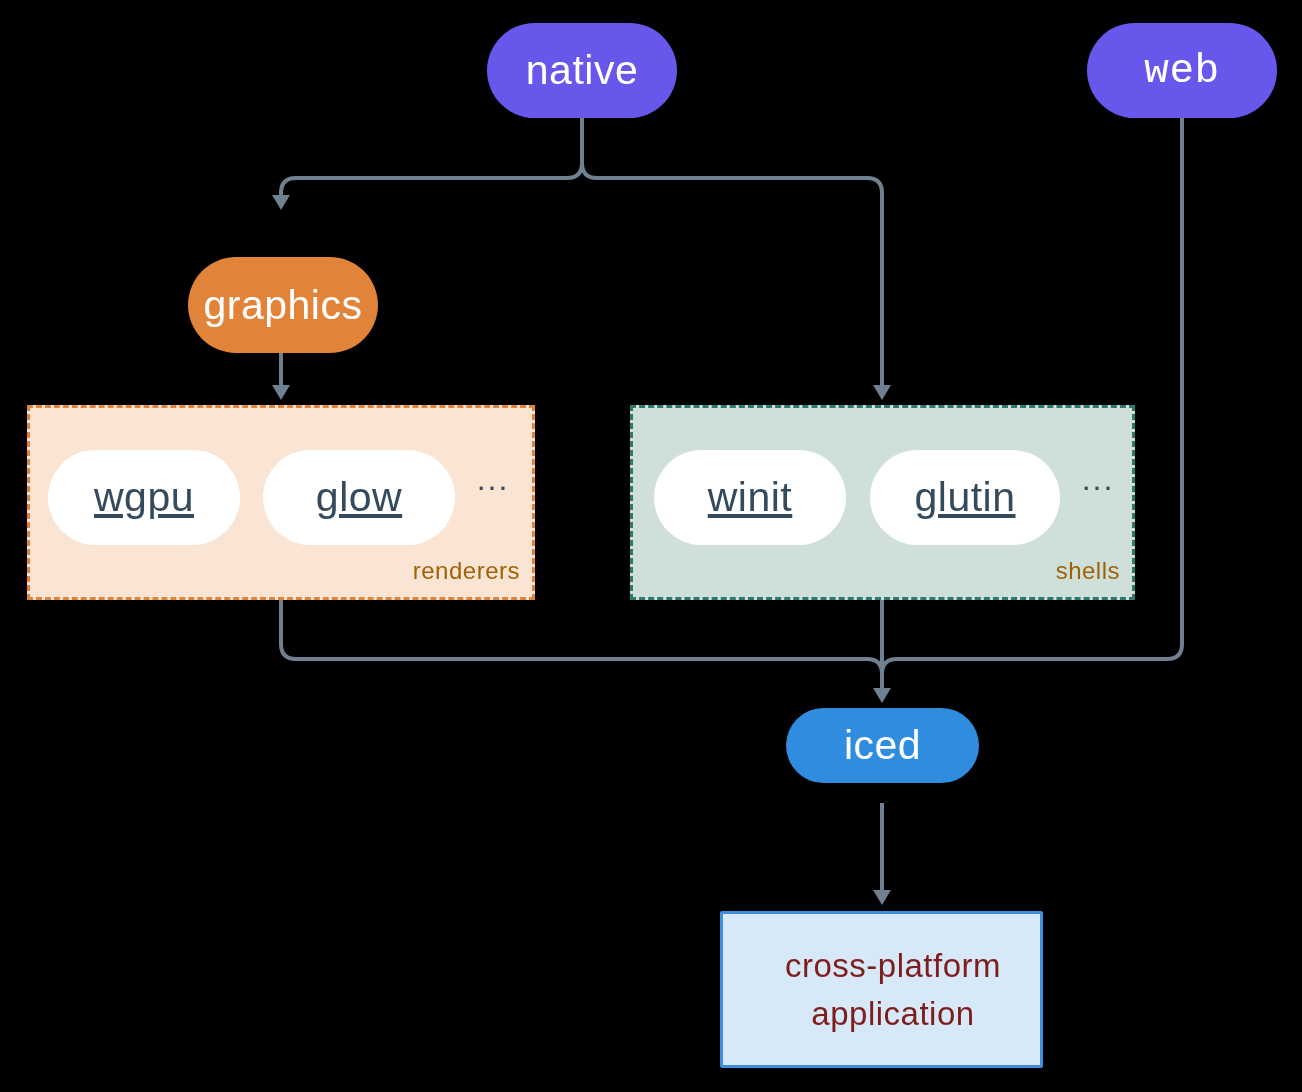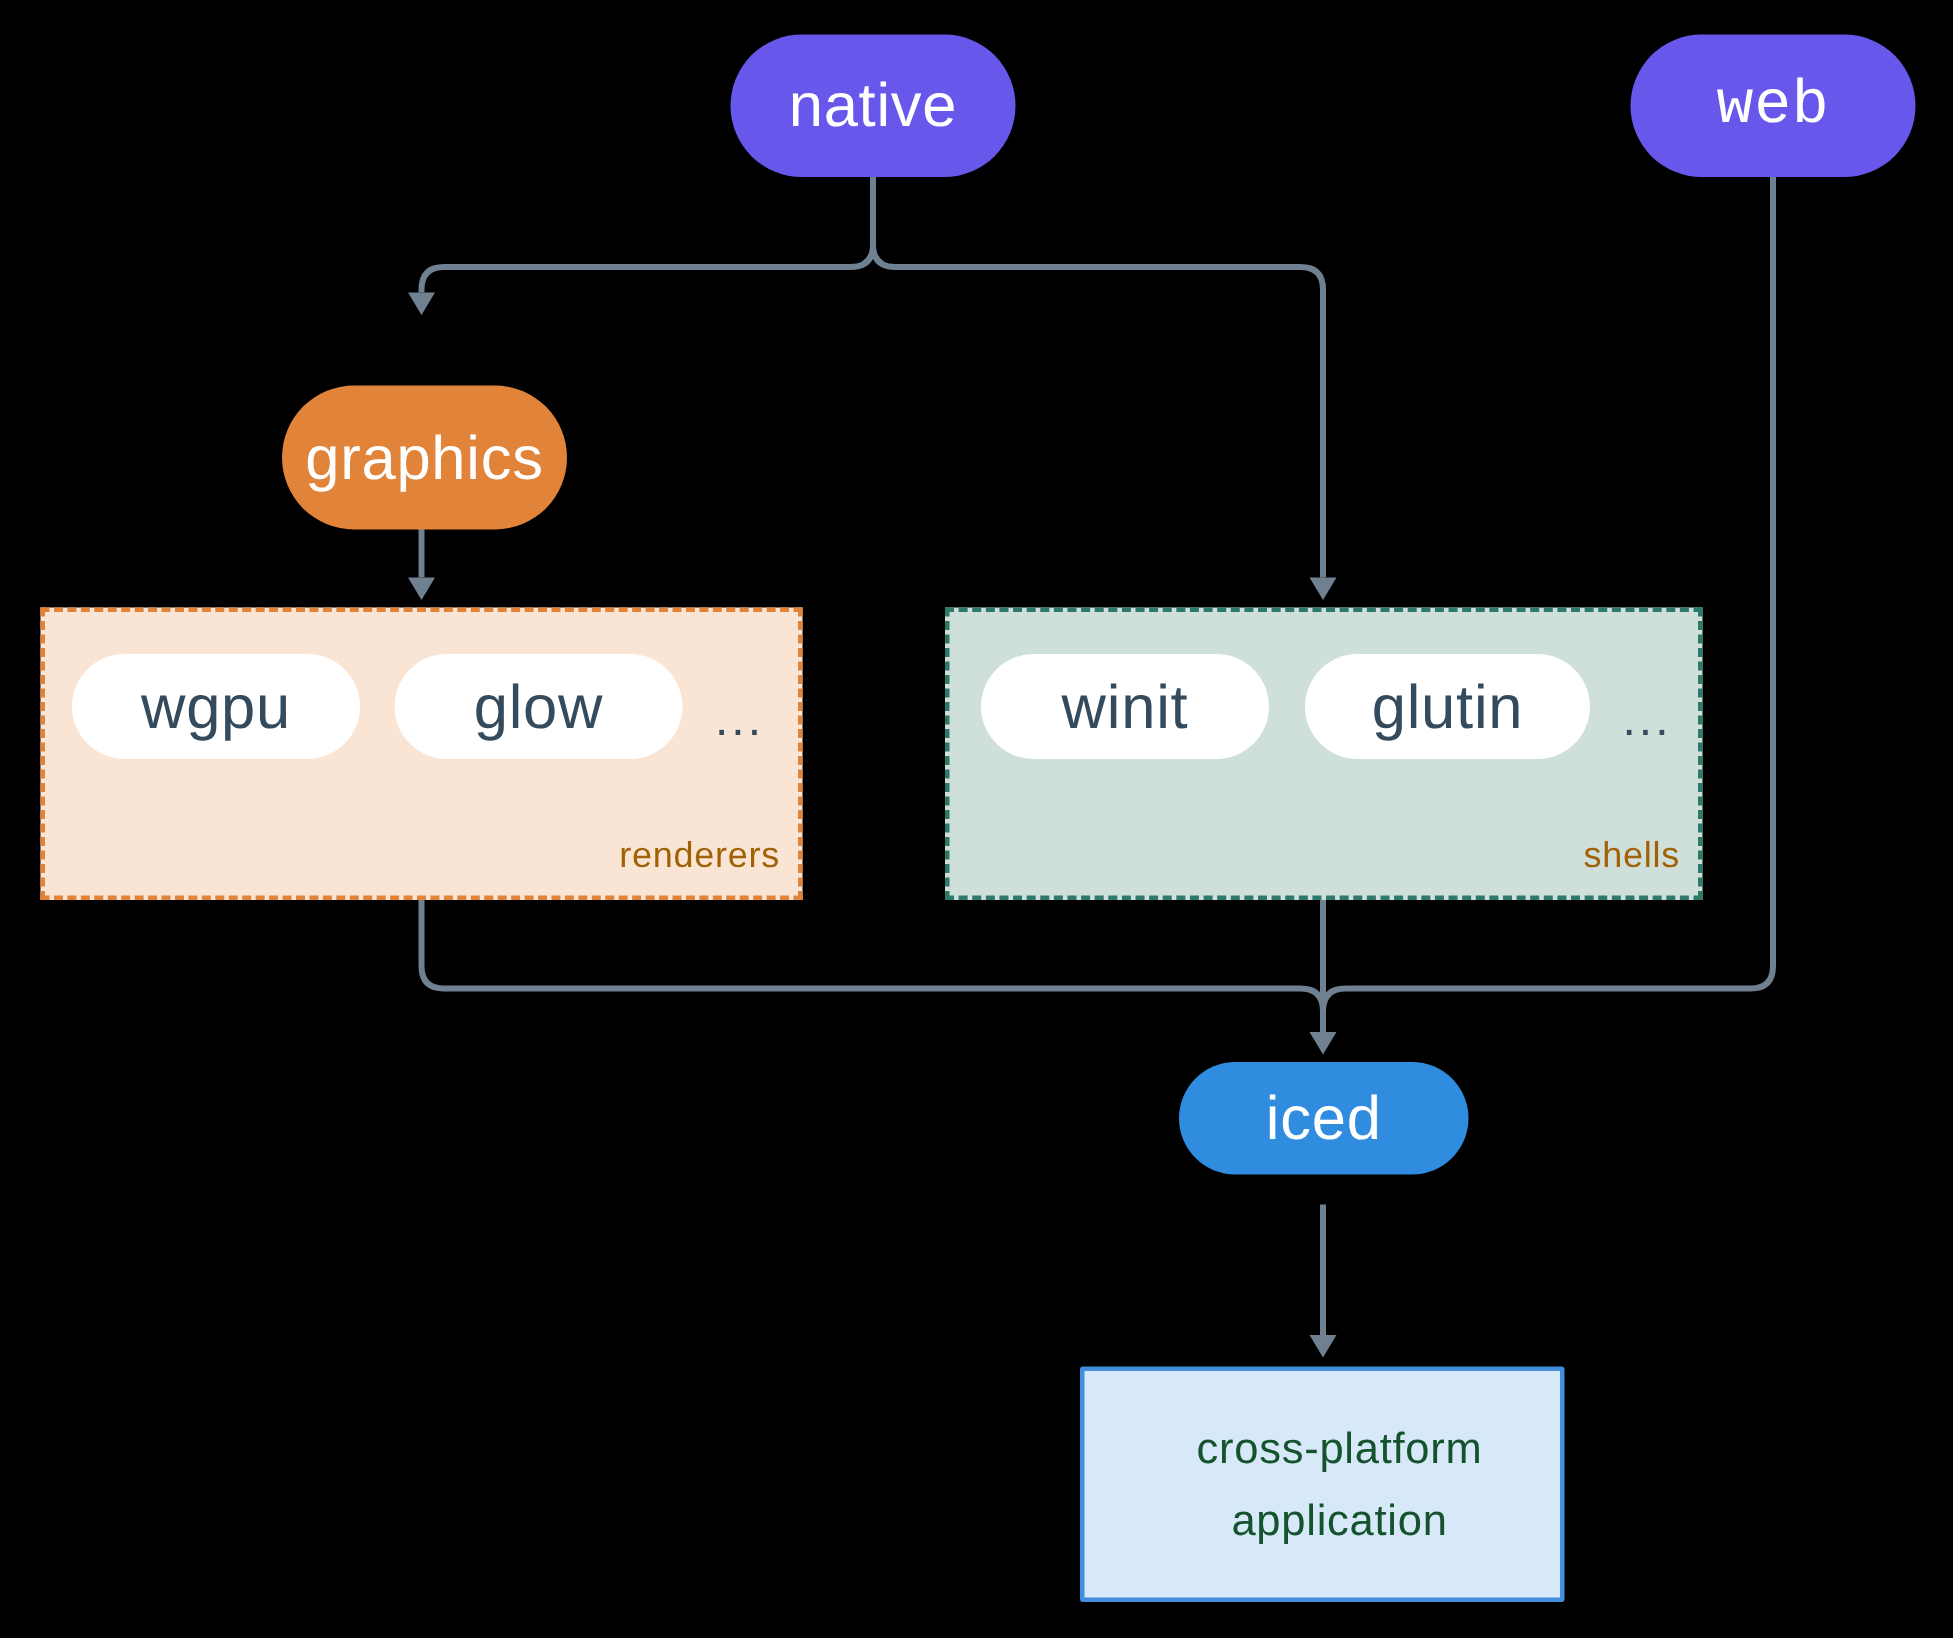--- a/index.html
+++ b/index.html
@@ -61,21 +61,21 @@
     width: 508px;
     background: #FAE5D5;
     border: 3px dashed #E18439;
   }
   #group-shells {
     left: 630px;
     width: 505px;
     background: #CFE0DA;
     border: 3px dashed #2D7A6A;
   }
-  .group .pill { top: 28px; height: 70px; }
+  .group .pill { top: 42px; height: 95px; text-decoration: underline; }
   #node-wgpu   { left: 18px;  width: 192px; }
   #node-glow   { left: 233px; width: 192px; }
   #node-winit  { left: 21px;  width: 192px; }
   #node-glutin { left: 237px; width: 190px; }
 
   .ellipsis {
     position: absolute;
     top: 24px;
     width: 60px;
     height: 95px;
@@ -106,22 +106,22 @@
     width: 323px;
     height: 157px;
     box-sizing: border-box;
     background: #D7E8F8;
     border: 3px solid #418EDC;
     border-radius: 2px;
     display: flex;
     flex-direction: column;
     align-items: center;
     justify-content: center;
-    color: #14532d;
-    font-size: 29px;
+    color: #7f1d1d;
+    font-size: 33px;
     line-height: 48px;
     letter-spacing: 0.5px;
     text-align: center;
     padding-left: 23px;
   }
 </style>
 </head>
 <body>
 
 <div class="stage">

